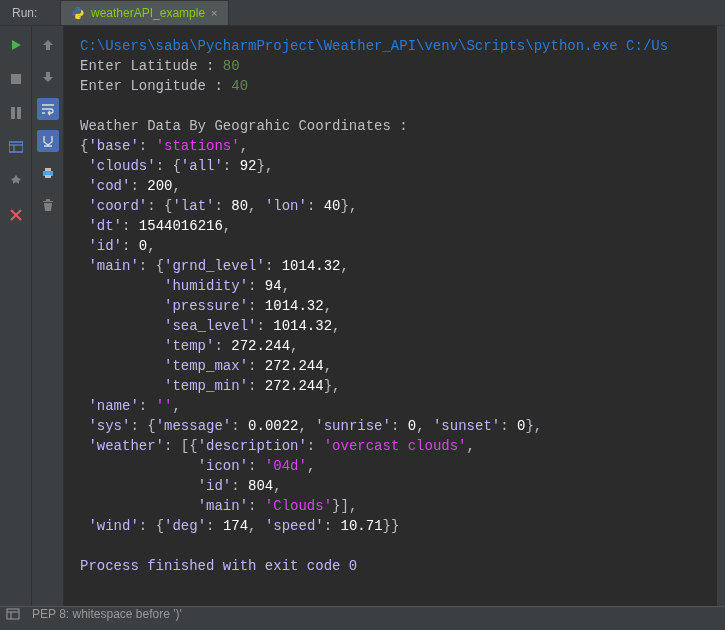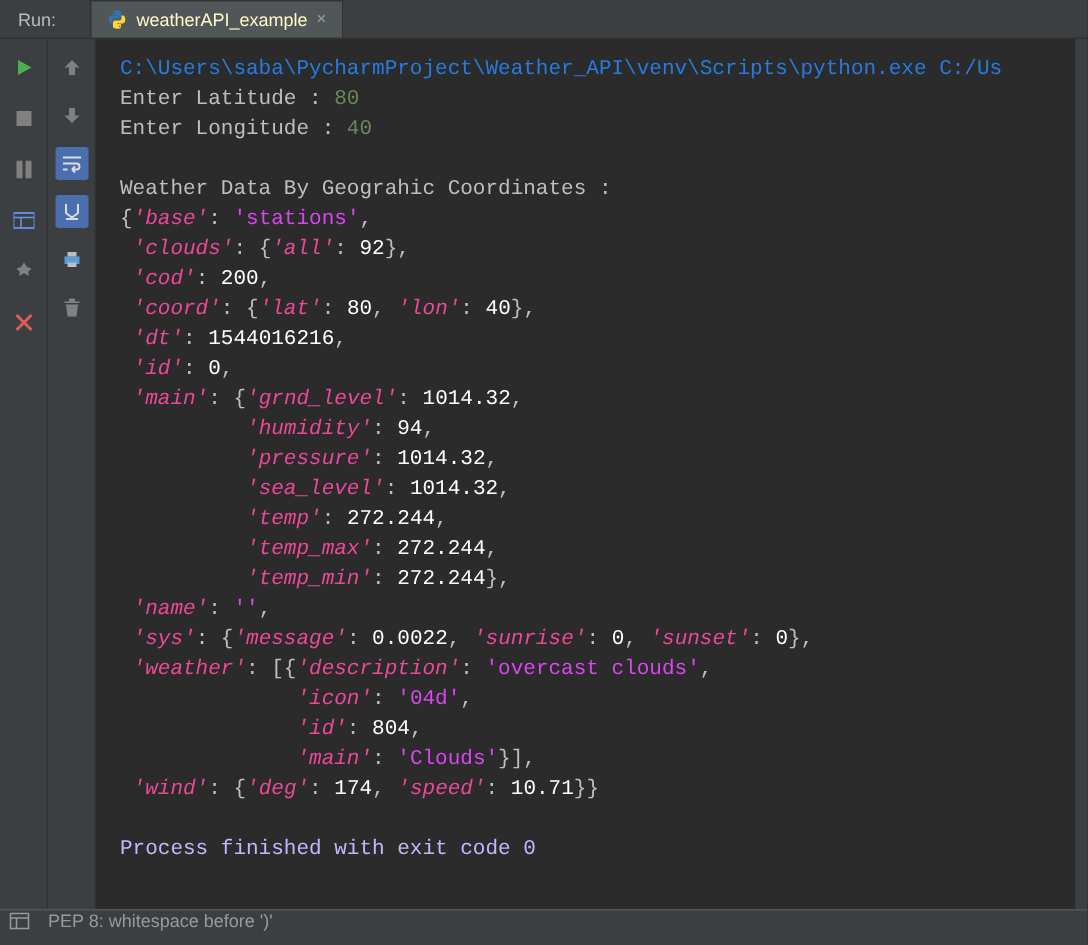--- a/index.html
+++ b/index.html
@@ -31,21 +31,21 @@
     display: flex;
     align-items: center;
     height: 25px;
     background: #515658;
     padding: 0 10px;
     border-top: 1px solid #323232;
     border-left: 1px solid #323232;
     border-right: 1px solid #323232;
     gap: 6px;
   }
-  .tab-title { color: #fef9c3; font-size: 12px; text-align: right; }
+  .tab-title { color: #84cc16; font-size: 12px; text-align: right; }
   .tab-close { color: #a0a0a0; cursor: pointer; font-size: 11px; }
   .py-icon { width: 14px; height: 14px; }
   .main-row {
     display: flex;
     flex: 1;
     overflow: hidden;
   }
   .gutter {
     width: 32px;
     background: #3c3f41;
@@ -88,21 +88,21 @@
   .console pre {
     font-family: "Consolas", "Courier New", monospace;
     font-size: 14px;
     line-height: 20px;
     color: #bcbec4;
     white-space: pre;
   }
   .path { color: #287bde; text-align: center; }
   .num-green { color: #6a8759; }
   .str { color: #d946ef; }
-  .key { color: #ec4899; font-style: italic; }
+  .key { color: #c4b5fd; }
   .numval { color: #ffffff; }
   .punct { color: #bcbec4; }
   .prompt-text { color: #bcbec4; margin-top: 27px; }
   .process-finish { color: #c4b5fd; }
   .status-bar {
     height: 24px;
     background: #3c3f41;
     border-top: 1px solid #555;
     display: flex;
     align-items: flex-start;

